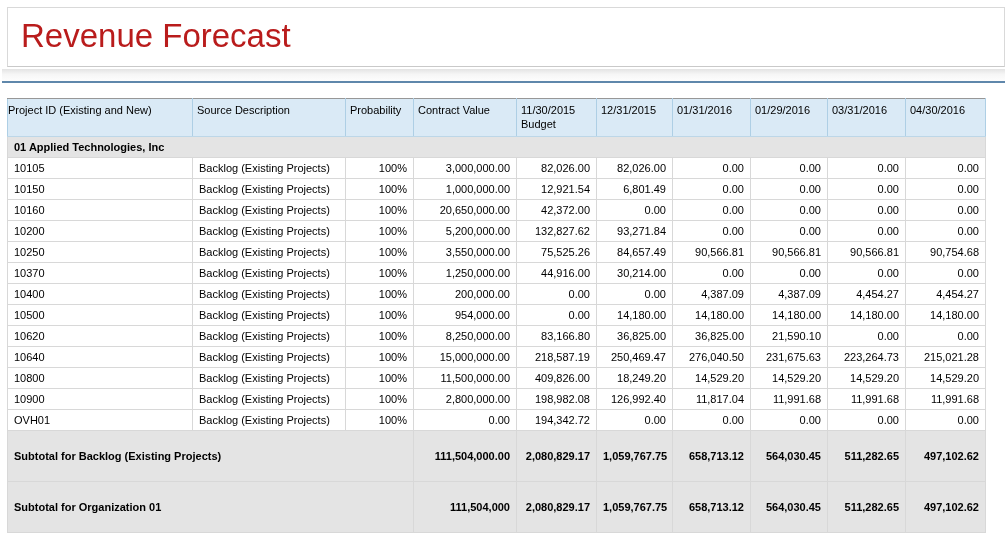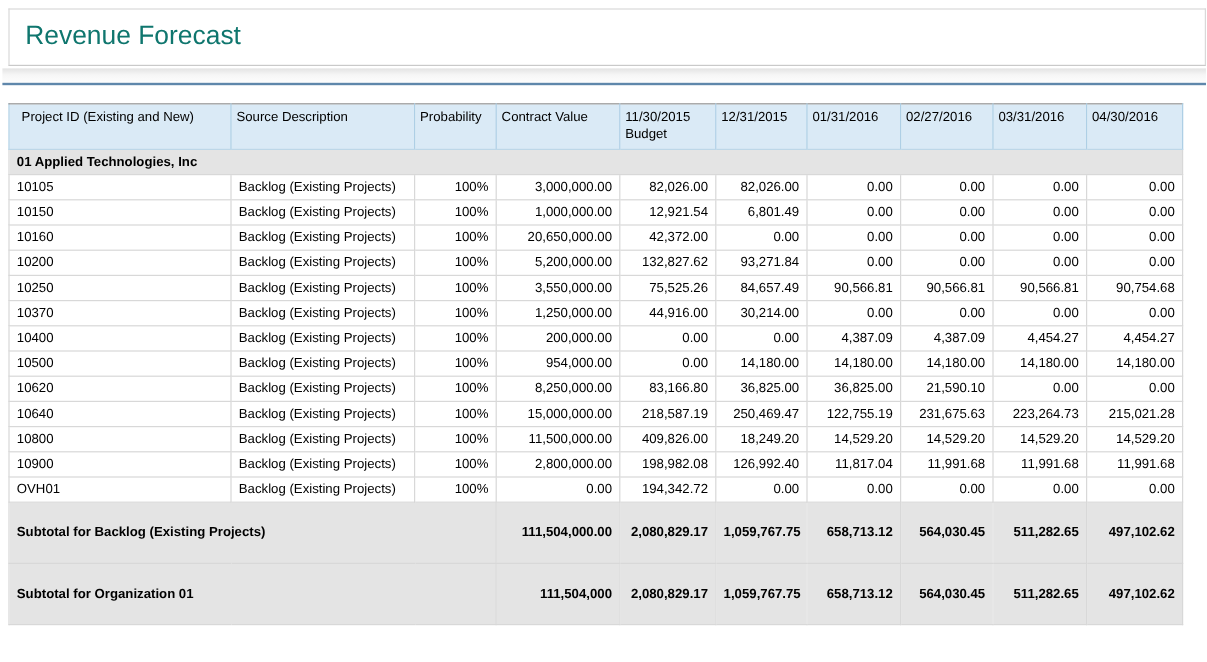--- a/index.html
+++ b/index.html
@@ -12,23 +12,23 @@
   }
   .title-panel {
     margin: 7px 1px 0 7px;
     background: #ffffff;
     border: 1px solid #d9d9d9;
     border-bottom: 1px solid #c9c9c9;
     padding: 9px 0 11px 13px;
   }
   .page-title {
     margin: 0;
-    font-size: 22px;
+    font-size: 33px;
     font-weight: 400;
-    color: #0f766e;
+    color: #b91c1c;
   }
   .toolbar-strip {
     margin: 2px 1px 0 2px;
     height: 14px;
     background: linear-gradient(to bottom, #e3e3e3 0%, #f6f6f6 45%, #fdfdfd 100%);
     border-bottom: 2px solid #5f87ab;
   }
   table.report {
     margin: 15px 0 0 7px;
     border-collapse: collapse;
@@ -41,21 +41,21 @@
     border: 1px solid #aecfe5;
     border-top: 1px solid #979797;
     border-bottom: 1px solid #bdd7e8;
     font-weight: 400;
     padding: 4px 4px 2px 4px;
     height: 38px;
     vertical-align: top;
     text-align: left;
     line-height: 14px;
   }
-  table.report th.left { text-align: left; padding-left: 10px; }
+  table.report th.left { text-align: left; padding-left: 0; }
   table.report td {
     border: 1px solid #d8d8d8;
     padding: 3px 6px;
     height: 20px;
     line-height: 14px;
     background: #ffffff;
     white-space: nowrap;
     overflow: hidden;
   }
   td.num { text-align: right; }
@@ -95,21 +95,21 @@
   </colgroup>
   <thead>
     <tr id="header-row">
         <th class="left">Project ID (Existing and New)</th>
         <th>Source Description</th>
         <th>Probability</th>
         <th>Contract Value</th>
         <th>11/30/2015 Budget</th>
         <th>12/31/2015</th>
         <th>01/31/2016</th>
-        <th>02/27/2016</th>
+        <th>01/29/2016</th>
         <th>03/31/2016</th>
         <th>04/30/2016</th>
       </tr>
   </thead>
   <tbody id="table-body">
       <tr class="group-row">
         <td colspan="10">01 Applied Technologies, Inc</td>
       </tr>
       <tr>
         <td>10105</td>
@@ -219,21 +219,21 @@
         <td class="num">0.00</td>
         <td class="num">0.00</td>
       </tr>
       <tr>
         <td>10640</td>
         <td>Backlog (Existing Projects)</td>
         <td class="num">100%</td>
         <td class="num">15,000,000.00</td>
         <td class="num">218,587.19</td>
         <td class="num">250,469.47</td>
-        <td class="num">122,755.19</td>
+        <td class="num">276,040.50</td>
         <td class="num">231,675.63</td>
         <td class="num">223,264.73</td>
         <td class="num">215,021.28</td>
       </tr>
       <tr>
         <td>10800</td>
         <td>Backlog (Existing Projects)</td>
         <td class="num">100%</td>
         <td class="num">11,500,000.00</td>
         <td class="num">409,826.00</td>

